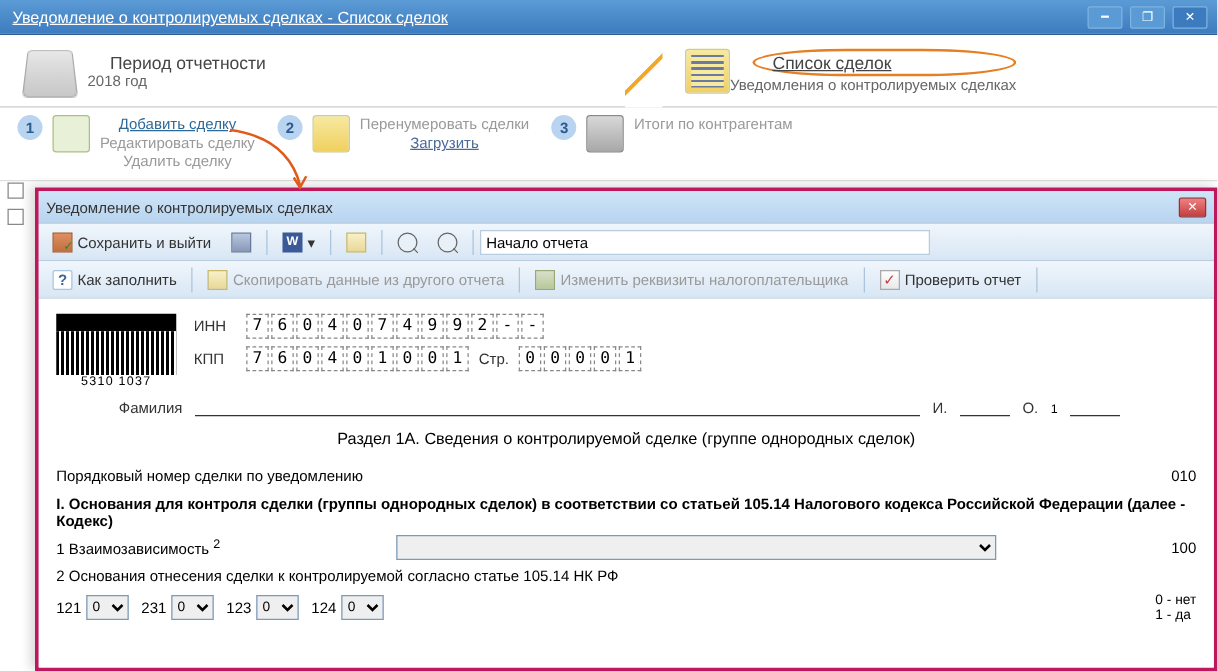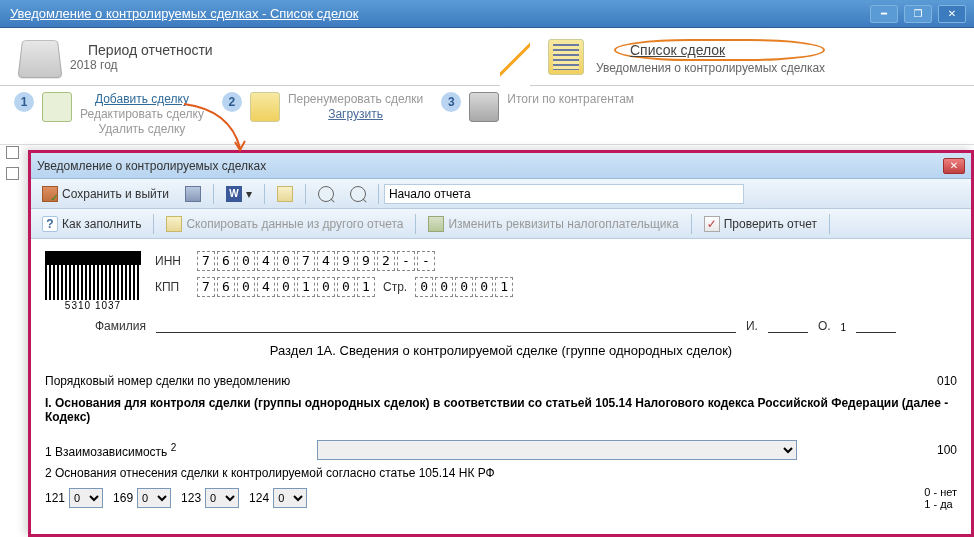--- a/index.html
+++ b/index.html
@@ -13,21 +13,21 @@
 .win-btn.close { background: #3d7bbf; }
 
 
 .banner { height: 58px; border-bottom: 1px solid #ccc; display: flex; background: #fff; position: relative; }
 .ban-left { display: flex; align-items: center; padding: 0 20px; gap: 10px; flex: 0 0 500px; position: relative; }
 .ban-icon { width: 40px; height: 40px; border-radius: 4px; position: relative; }
 .calendar-ic { background: linear-gradient(#e8e8e8,#c8c8c8); border: 1px solid #aaa; transform: perspective(60px) rotateX(20deg); }
 .ban-txt h2 { font-size: 14px; color: #444; font-weight: normal; margin-left: 18px; }
 .ban-txt .sub { font-size: 12px; color: #666; }
 .ban-sep { width: 30px; height: 58px; background: linear-gradient(135deg, #fff 50%, #f5a623 51%, #f5a623 55%, #fff 56%); }
-.ban-right { display: flex; align-items: center; padding: 0 18px; gap: 12px; }
+.ban-right { display: flex; align-items: center; padding: 0 18px; }
 .list-ic { width: 36px; height: 36px; background: linear-gradient(#f7e9a0,#f0d060); border: 1px solid #cc9; border-radius: 3px; position: relative; }
 .list-ic::before { content: ''; position: absolute; top: 4px; left: 4px; right: 4px; bottom: 4px; background: repeating-linear-gradient(#6a7aa0, #6a7aa0 2px, #f7e9a0 2px, #f7e9a0 5px); }
 .ban-right h2 { font-size: 14px; color: #444; text-decoration: underline; border: 2px solid #e67e22; border-radius: 50%/70%; padding: 1px 14px; }
 .ban-right .sub { font-size: 12px; color: #666; }
 
 
 .tabs { display: flex; gap: 18px; padding: 6px 14px 8px; border-bottom: 1px solid #ddd; align-items: flex-start; }
 .tab { display: flex; align-items: flex-start; gap: 8px; }
 .num { width: 20px; height: 20px; border-radius: 50%; background: #b8d4f0; color: #2d5a8f; display: flex; align-items: center; justify-content: center; font-size: 12px; font-weight: bold; }
 .tab-ic { width: 30px; height: 30px; background: #e8f0d8; border: 1px solid #a8c080; border-radius: 3px; }
@@ -79,21 +79,21 @@
 .field-lbl { font-size: 12px; color: #333; }
 .boxes { display: flex; gap: 2px; }
 .box { width: 18px; height: 20px; border: 1px dashed #888; text-align: center; font-size: 13px; line-height: 18px; font-family: monospace; }
 .dot-input { border-bottom: 1px solid #333; min-width: 20px; height: 18px; display: inline-block; }
 
 .fam-row { display: flex; align-items: flex-end; gap: 10px; margin: 4px 0 10px; padding-left: 50px; }
 .fam-row .dot-input.long { flex: 1; max-width: 580px; }
 .fam-row .dot-input.short { width: 40px; }
 .section-h { text-align: center; font-weight: normal; font-size: 13px; margin: 6px 0 16px; }
 .line { display: flex; justify-content: space-between; align-items: center; font-size: 12px; margin: 3px 0; }
-.bold { font-weight: bold; font-size: 12px; margin: 8px 0 16px; }
+.bold { font-weight: bold; font-size: 12px; margin: 8px 0 4px; }
 
 .code-row { display: flex; gap: 10px; align-items: center; margin-top: 6px; }
 .code-item { display: flex; align-items: center; gap: 4px; font-size: 12px; }
 .code-item select { width: 34px; height: 20px; border: 1px solid #7a99b8; font-size: 11px; }
 .legend { font-size: 11px; margin-left: auto; text-align: left; }
 
 
 .left-strip { position: absolute; left: 6px; top: 146px; width: 16px; }
 .left-strip .cb { width: 13px; height: 13px; border: 1px solid #888; margin-bottom: 8px; background: #fff; }
 </style>
@@ -299,21 +299,21 @@
     </div>
 
     <div style="font-size:12px;margin-top:6px">2 Основания отнесения сделки к контролируемой согласно статье 105.14 НК РФ</div>
 
     <div class="code-row">
       <div class="code-item">
           <span>121</span>
           <select><option>0</option></select>
         </div>
       <div class="code-item">
-          <span>169</span>
+          <span>231</span>
           <select><option>0</option></select>
         </div>
       <div class="code-item">
           <span>123</span>
           <select><option>0</option></select>
         </div>
       <div class="code-item">
           <span>124</span>
           <select><option>0</option></select>
         </div>

